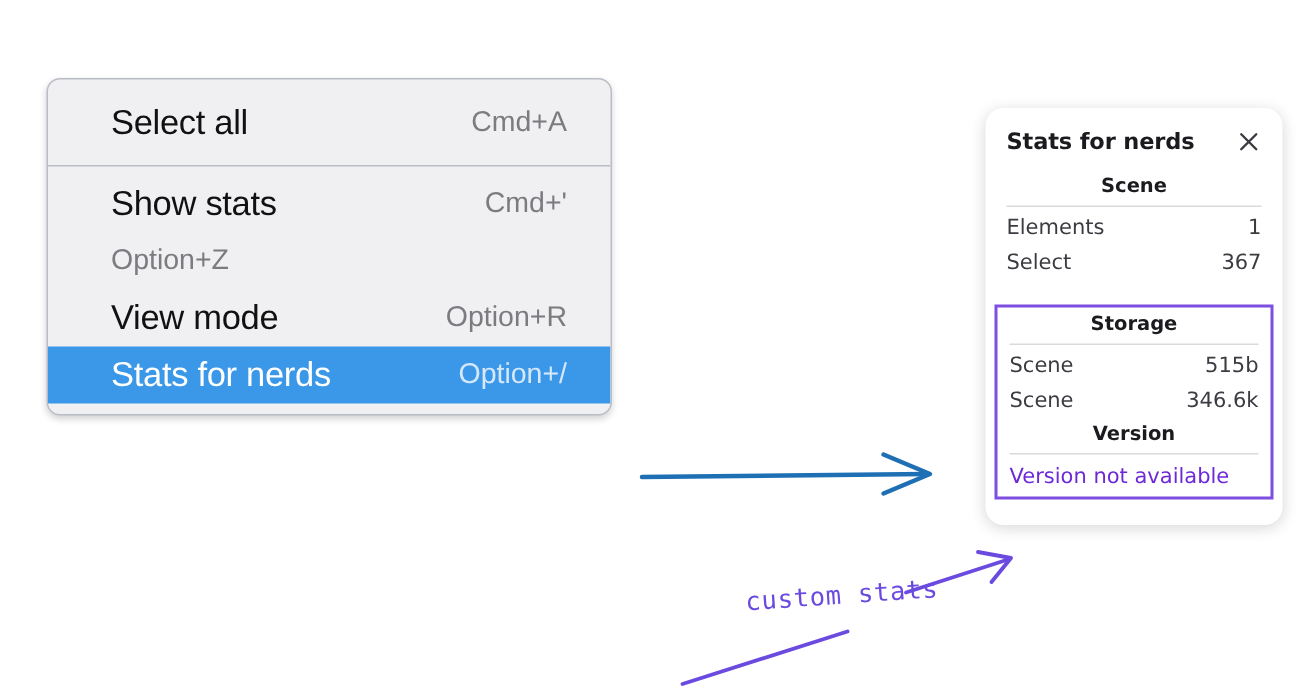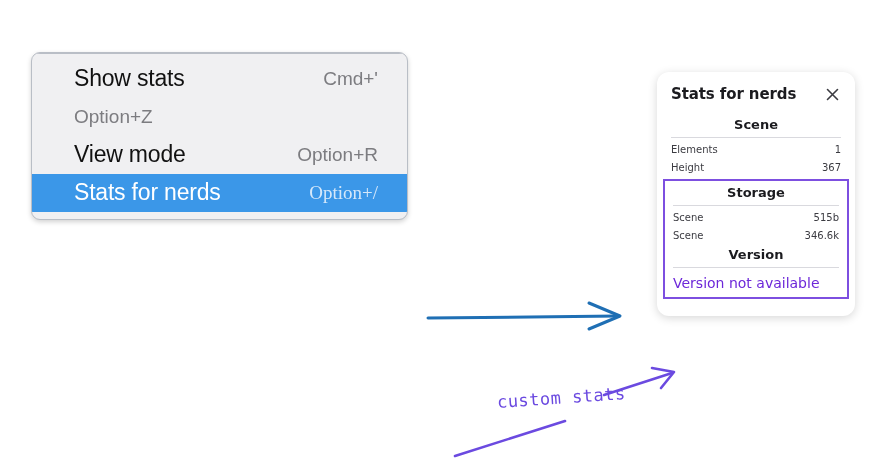--- a/index.html
+++ b/index.html
@@ -61,21 +61,21 @@
   }
   .menu-item .mi-shortcut {
     font-size: 19px;
     color: #7c7c80;
     line-height: 1;
   }
   .menu-item.selected {
     background: #3b97e8;
   }
   .menu-item.selected .mi-label { color: #ffffff; }
-  .menu-item.selected .mi-shortcut { color: #d5e8fa; font-family: Liberation Serif, serif; }
+  .menu-item.selected .mi-shortcut { color: #d5e8fa; }
 
   
   #stats-panel {
     position: absolute;
     left: 657px;
     top: 72px;
     width: 198px;
     background: #ffffff;
     border-radius: 12px;
     box-shadow: 0 2px 10px rgba(0,0,0,0.16);
@@ -110,36 +110,36 @@
   }
   .sec-rule {
     height: 1px;
     background: #d9d9de;
     margin: 0 0 3px 0;
   }
   .stat-row {
     display: flex;
     justify-content: space-between;
     align-items: baseline;
-    font-size: 10px;
+    font-size: 14px;
     color: #3b3b41;
     padding: 2px 0 2px 0;
     line-height: 1.35;
   }
   .stat-row .sv { color: #3b3b41; }
   .stat-note {
     font-size: 14px;
     color: #6d28d9;
     padding: 3px 0 0 0;
     line-height: 1.35;
   }
   
   #highlight-box {
     border: 2.5px solid #7d4fe0;
-    margin: 3px -8px 0 -8px;
+    margin: 16px -8px 0 -8px;
     padding: 1px 8px 4px 8px;
     box-sizing: border-box;
   }
 
   
   #annotations {
     position: absolute;
     left: 0; top: 0;
     width: 873px;
     height: 461px;
@@ -158,20 +158,26 @@
     transform-origin: left center;
   }
 </style>
 </head>
 <body>
 
 <div id="stage">
 
   <div id="context-menu">
 
+    <div class="menu-group group-top">
+      <div class="menu-item">
+        <span class="mi-label">Select all</span>
+        <span class="mi-shortcut">Cmd+A</span>
+      </div>
+    </div>
 
     <div class="menu-divider"></div>
 
     <div class="menu-group">
       <div class="menu-item">
         <span class="mi-label">Show stats</span>
         <span class="mi-shortcut">Cmd+'</span>
       </div>
       <div class="menu-item">
         <span class="mi-shortcut">Option+Z</span>
@@ -198,21 +204,21 @@
     </div>
 
     <div>
       <div class="sec-title">Scene</div>
       <div class="sec-rule"></div>
       <div class="stat-row">
         <span class="sl">Elements</span>
         <span class="sv">1</span>
       </div>
       <div class="stat-row">
-        <span class="sl">Height</span>
+        <span class="sl">Select</span>
         <span class="sv">367</span>
       </div>
     </div>
 
     <div id="highlight-box">
 
       <div>
         <div class="sec-title">Storage</div>
         <div class="sec-rule"></div>
         <div class="stat-row">

